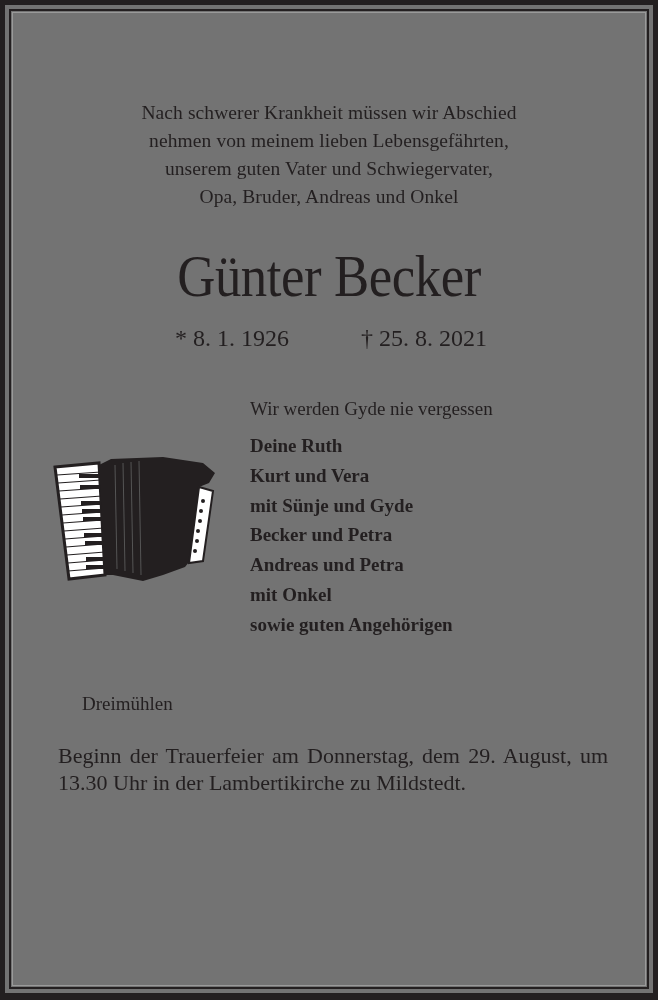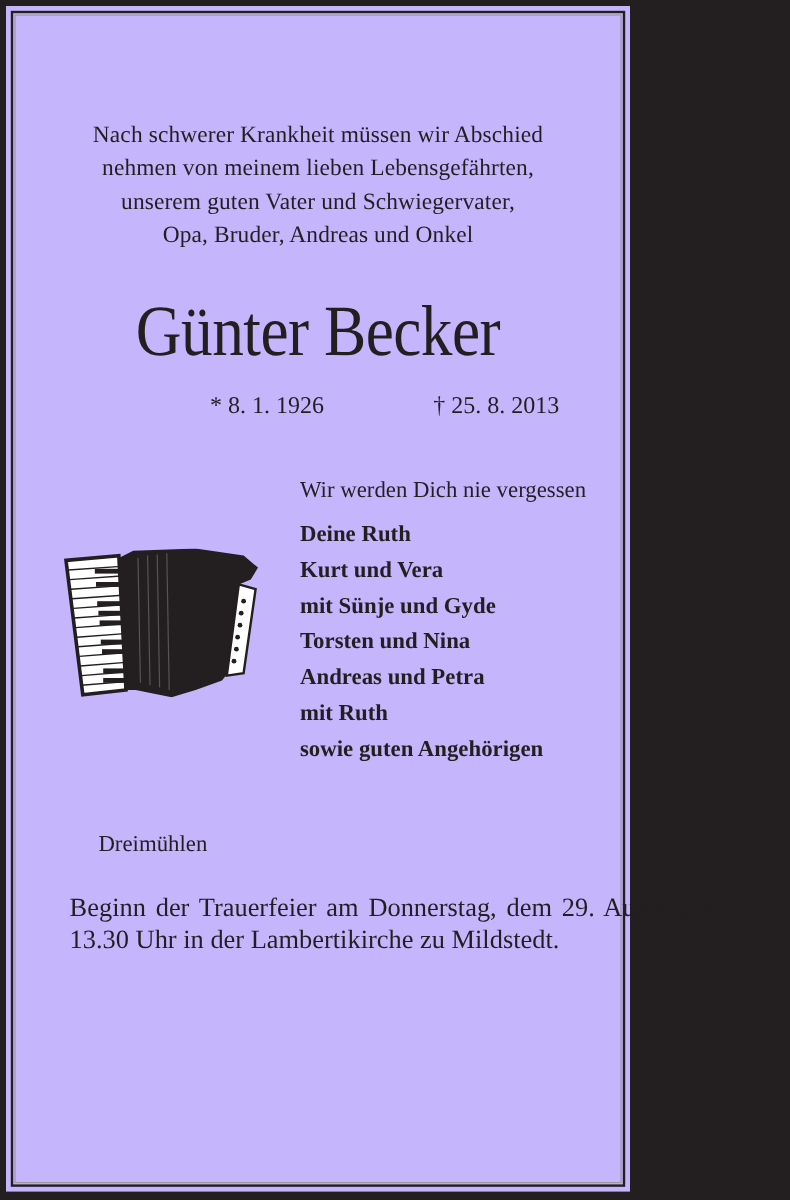--- a/index.html
+++ b/index.html
@@ -1,41 +1,41 @@
 <!DOCTYPE html>
 <html><head>
 <meta charset="utf-8">
 <style>
   html, body { margin: 0; padding: 0; }
   body {
     width: 658px; height: 1000px; background: #231f20; position: relative; overflow: hidden;
     font-family: "Liberation Serif", "DejaVu Serif", serif; color: #231f20;
   }
   .frame-white {
-    position: absolute; left: 5px; top: 5px; width: 520px; height: 988px; background: #c4b5fd;
+    position: absolute; left: 5px; top: 5px; width: 648px; height: 988px; background: #737373;
   }
   .frame-line {
     position: absolute; left: 4px; top: 4px; right: 4px; bottom: 4px;
     border: 2px solid #231f20;
   }
   .frame-line::after {
     content: ""; position: absolute; left: 1px; top: 1px; right: 1px; bottom: 1px;
     border: 1px solid #9a9a9a;
   }
   .intro {
     position: absolute; left: 0; right: 0; top: 94px; text-align: center;
     font-size: 19.5px; line-height: 28px; letter-spacing: 0.1px;
   }
   .name {
     position: absolute; left: 0; right: 0; top: 236px; text-align: center;
     font-size: 60px; line-height: 70px; letter-spacing: -0.5px;
     transform: scaleX(0.88); transform-origin: center;
   }
   .dates {
-    position: absolute; top: 320px; font-size: 20px; line-height: 26px;
+    position: absolute; top: 320px; font-size: 24px; line-height: 26px;
   }
   .date-born { left: 170px; }
   .date-died { left: 356px; }
   .motto {
     position: absolute; left: 245px; top: 391px; font-size: 19px; line-height: 26px;
   }
   .signers {
     position: absolute; left: 245px; top: 426px; font-size: 19px; line-height: 29.8px; font-weight: bold;
   }
   .signers div { white-space: nowrap; }
@@ -61,21 +61,21 @@
   <div class="intro">
     <div>Nach schwerer Krankheit müssen wir Abschied</div>
     <div>nehmen von meinem lieben Lebensgefährten,</div>
     <div>unserem guten Vater und Schwiegervater,</div>
     <div>Opa, Bruder, Andreas und Onkel</div>
   </div>
 
   <div class="name">Günter Becker</div>
 
   <div class="dates date-born">* 8. 1. 1926</div>
-  <div class="dates date-died">† 25. 8. 2013</div>
+  <div class="dates date-died">† 25. 8. 2021</div>
 
   <div class="accordion">
     <svg width="164" height="124" viewBox="0 0 164 124">
 
       <polygon points="2,10 46,6 52,118 16,122" fill="#fff" stroke="#231f20" stroke-width="3"></polygon>
       <g stroke="#231f20" stroke-width="1.2">
         <line x1="4" y1="18" x2="48" y2="15"></line>
         <line x1="5" y1="26" x2="48" y2="23"></line>
         <line x1="6" y1="34" x2="49" y2="31"></line>
         <line x1="7" y1="42" x2="49" y2="39"></line>
@@ -114,28 +114,28 @@
         <circle cx="150" cy="44" r="2"></circle>
           <circle cx="148" cy="54" r="2"></circle>
         <circle cx="147" cy="64" r="2"></circle>
           <circle cx="145" cy="74" r="2"></circle>
         <circle cx="144" cy="84" r="2"></circle>
           <circle cx="142" cy="94" r="2"></circle>
       </g>
     </svg>
   </div>
 
-  <div class="motto">Wir werden Dich nie vergessen</div>
+  <div class="motto">Wir werden Gyde nie vergessen</div>
 
   <div class="signers">
     <div>Deine Ruth</div>
     <div>Kurt und Vera</div>
     <div>mit Sünje und Gyde</div>
-    <div>Torsten und Nina</div>
+    <div>Becker und Petra</div>
     <div>Andreas und Petra</div>
-    <div>mit Ruth</div>
+    <div>mit Onkel</div>
     <div>sowie guten Angehörigen</div>
   </div>
 
   <div class="place">Dreimühlen</div>
 
   <div class="para p1">Beginn der Trauerfeier am Donnerstag, dem 29. August, um 13.30 Uhr in der Lambertikirche zu Mildstedt.</div>
 </div>
 
 </body></html>

